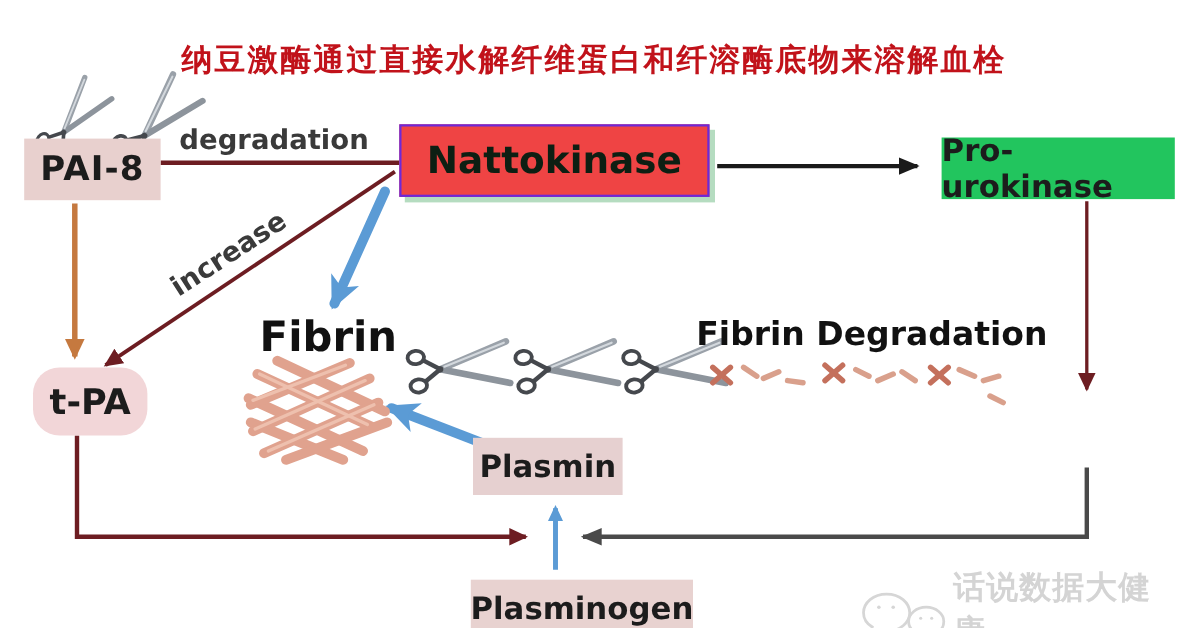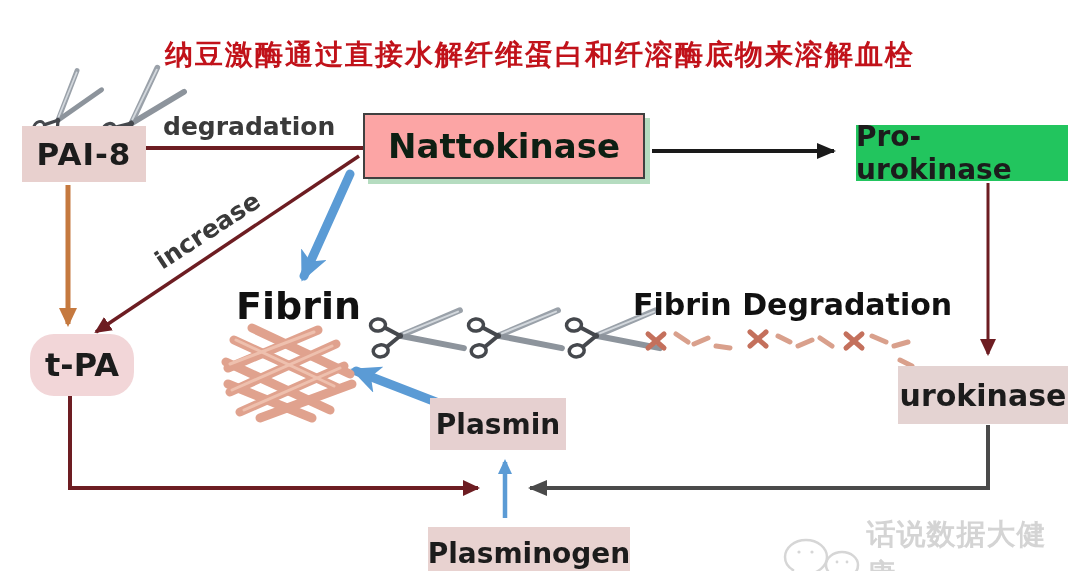--- a/index.html
+++ b/index.html
@@ -14,21 +14,21 @@
     font-size:28px;font-weight:bold;color:#c1121a;letter-spacing:2px;
   }
   .node{
     display:flex;align-items:center;justify-content:center;
     background:#e9d2d0;color:#1c1c1c;font-weight:bold;
     font-family:"DejaVu Sans",sans-serif;
   }
   #node-pai1{left:22px;top:102px;width:124px;height:56px;font-size:31px;letter-spacing:1px;background:#e8d0ce;}
   #node-nattokinase{
     left:363px;top:89px;width:278px;height:62px;font-size:34px;
-    background:#fca5a5;border:2px solid #404040;box-shadow:5px 5px 0 rgba(92,177,115,0.45);
+    background:#ef4444;border:2px solid #6d28d9;box-shadow:5px 5px 0 rgba(92,177,115,0.45);
     color:#0d1f13;
   }
   #node-prourokinase{left:856px;top:101px;width:212px;height:56px;font-size:28px;background:#22c55e;}
   #node-tpa{left:30px;top:310px;width:104px;height:62px;font-size:32px;background:#f2d6d8;border-radius:24px;}
   #node-plasmin{left:430px;top:374px;width:136px;height:52px;font-size:28px;background:#e6d0d0;}
   #node-urokinase{left:898px;top:342px;width:170px;height:58px;font-size:30px;background:#e4d3d2;}
   #node-plasminogen{left:428px;top:503px;width:202px;height:53px;font-size:28px;background:#e8d2d0;}
   .edge-label{color:#3a3a3a;font-weight:bold;}
   #label-degradation{left:163px;top:88px;font-size:25px;}
   #label-increase{left:148px;top:192px;font-size:25px;transform:rotate(-33deg);transform-origin:center;}
@@ -167,23 +167,20 @@
   </div>
   <div id="node-prourokinase" class="abs node">
     <span>Pro-urokinase</span>
   </div>
   <div id="node-tpa" class="abs node">
     <span>t-PA</span>
   </div>
   <div id="node-plasmin" class="abs node">
     <span>Plasmin</span>
   </div>
-  <div id="node-urokinase" class="abs node">
-    <span>urokinase</span>
-  </div>
   <div id="node-plasminogen" class="abs node">
     <span>Plasminogen</span>
   </div>
 
   <div id="label-degradation" class="abs edge-label">degradation</div>
   <div id="label-increase" class="abs edge-label">increase</div>
   <div id="label-fibrin-degradation" class="abs">Fibrin Degradation</div>
   <div id="label-fibrin" class="abs">Fibrin</div>
 
   <div id="watermark" class="abs">

